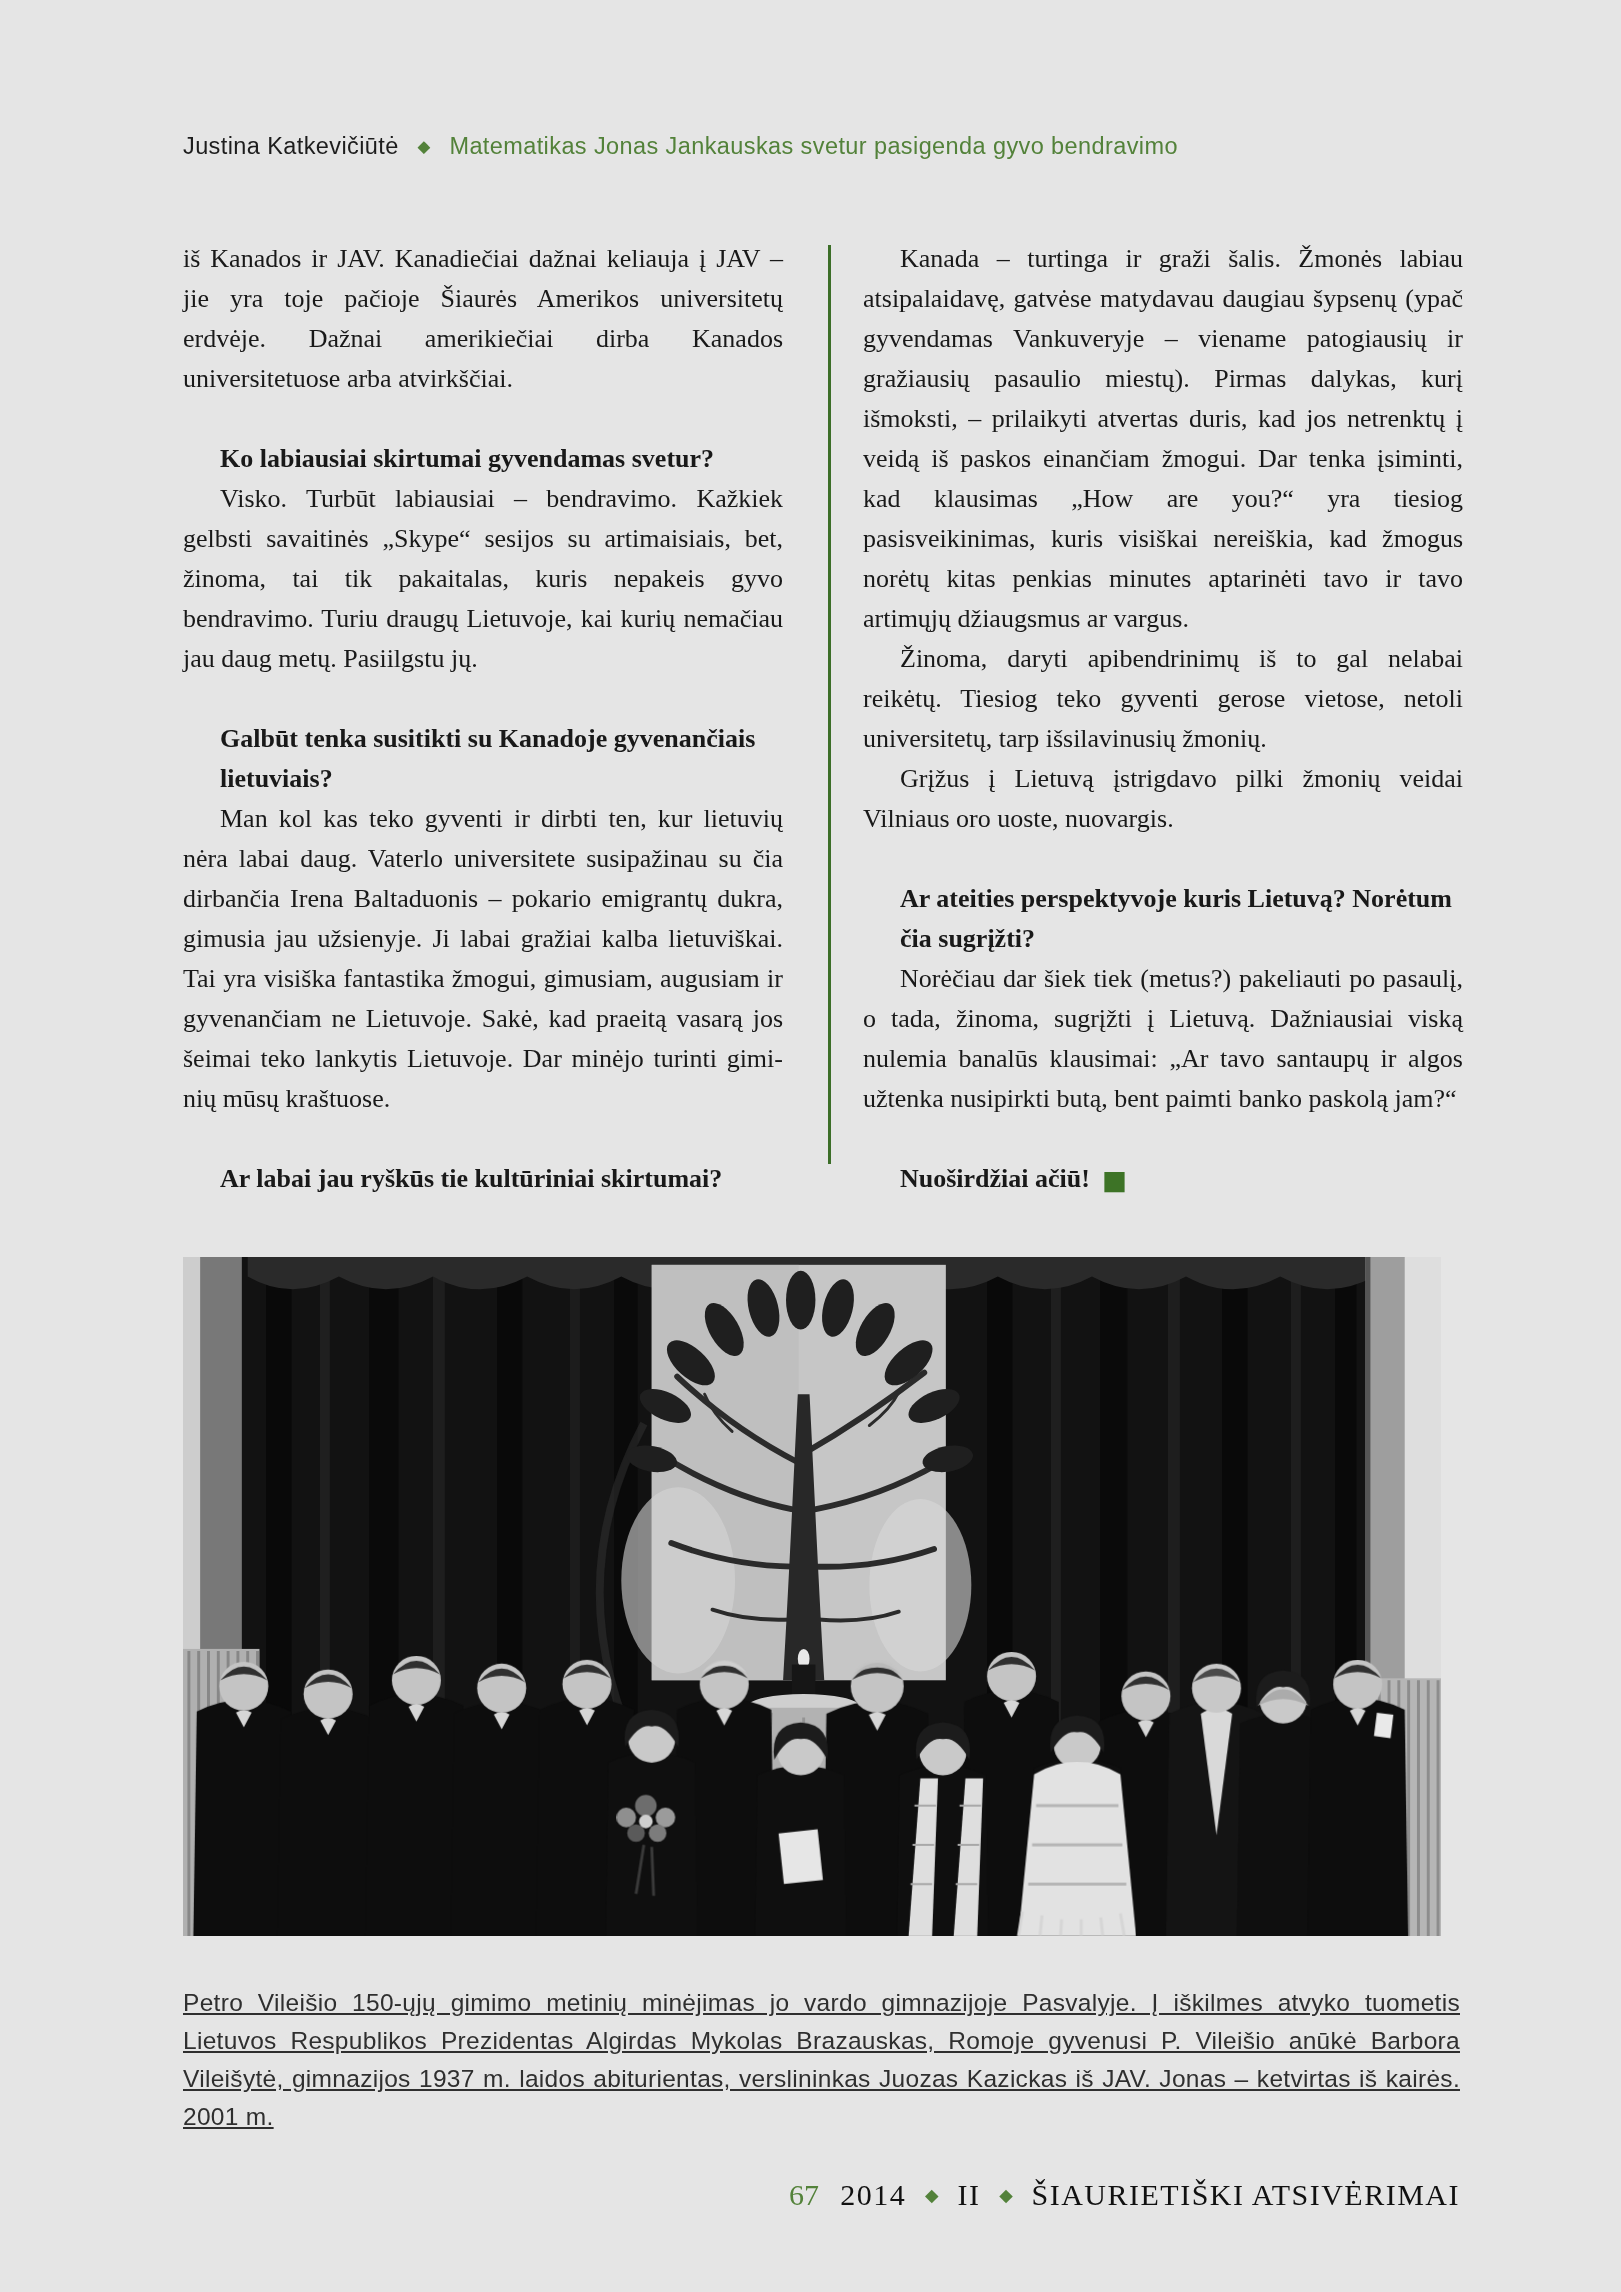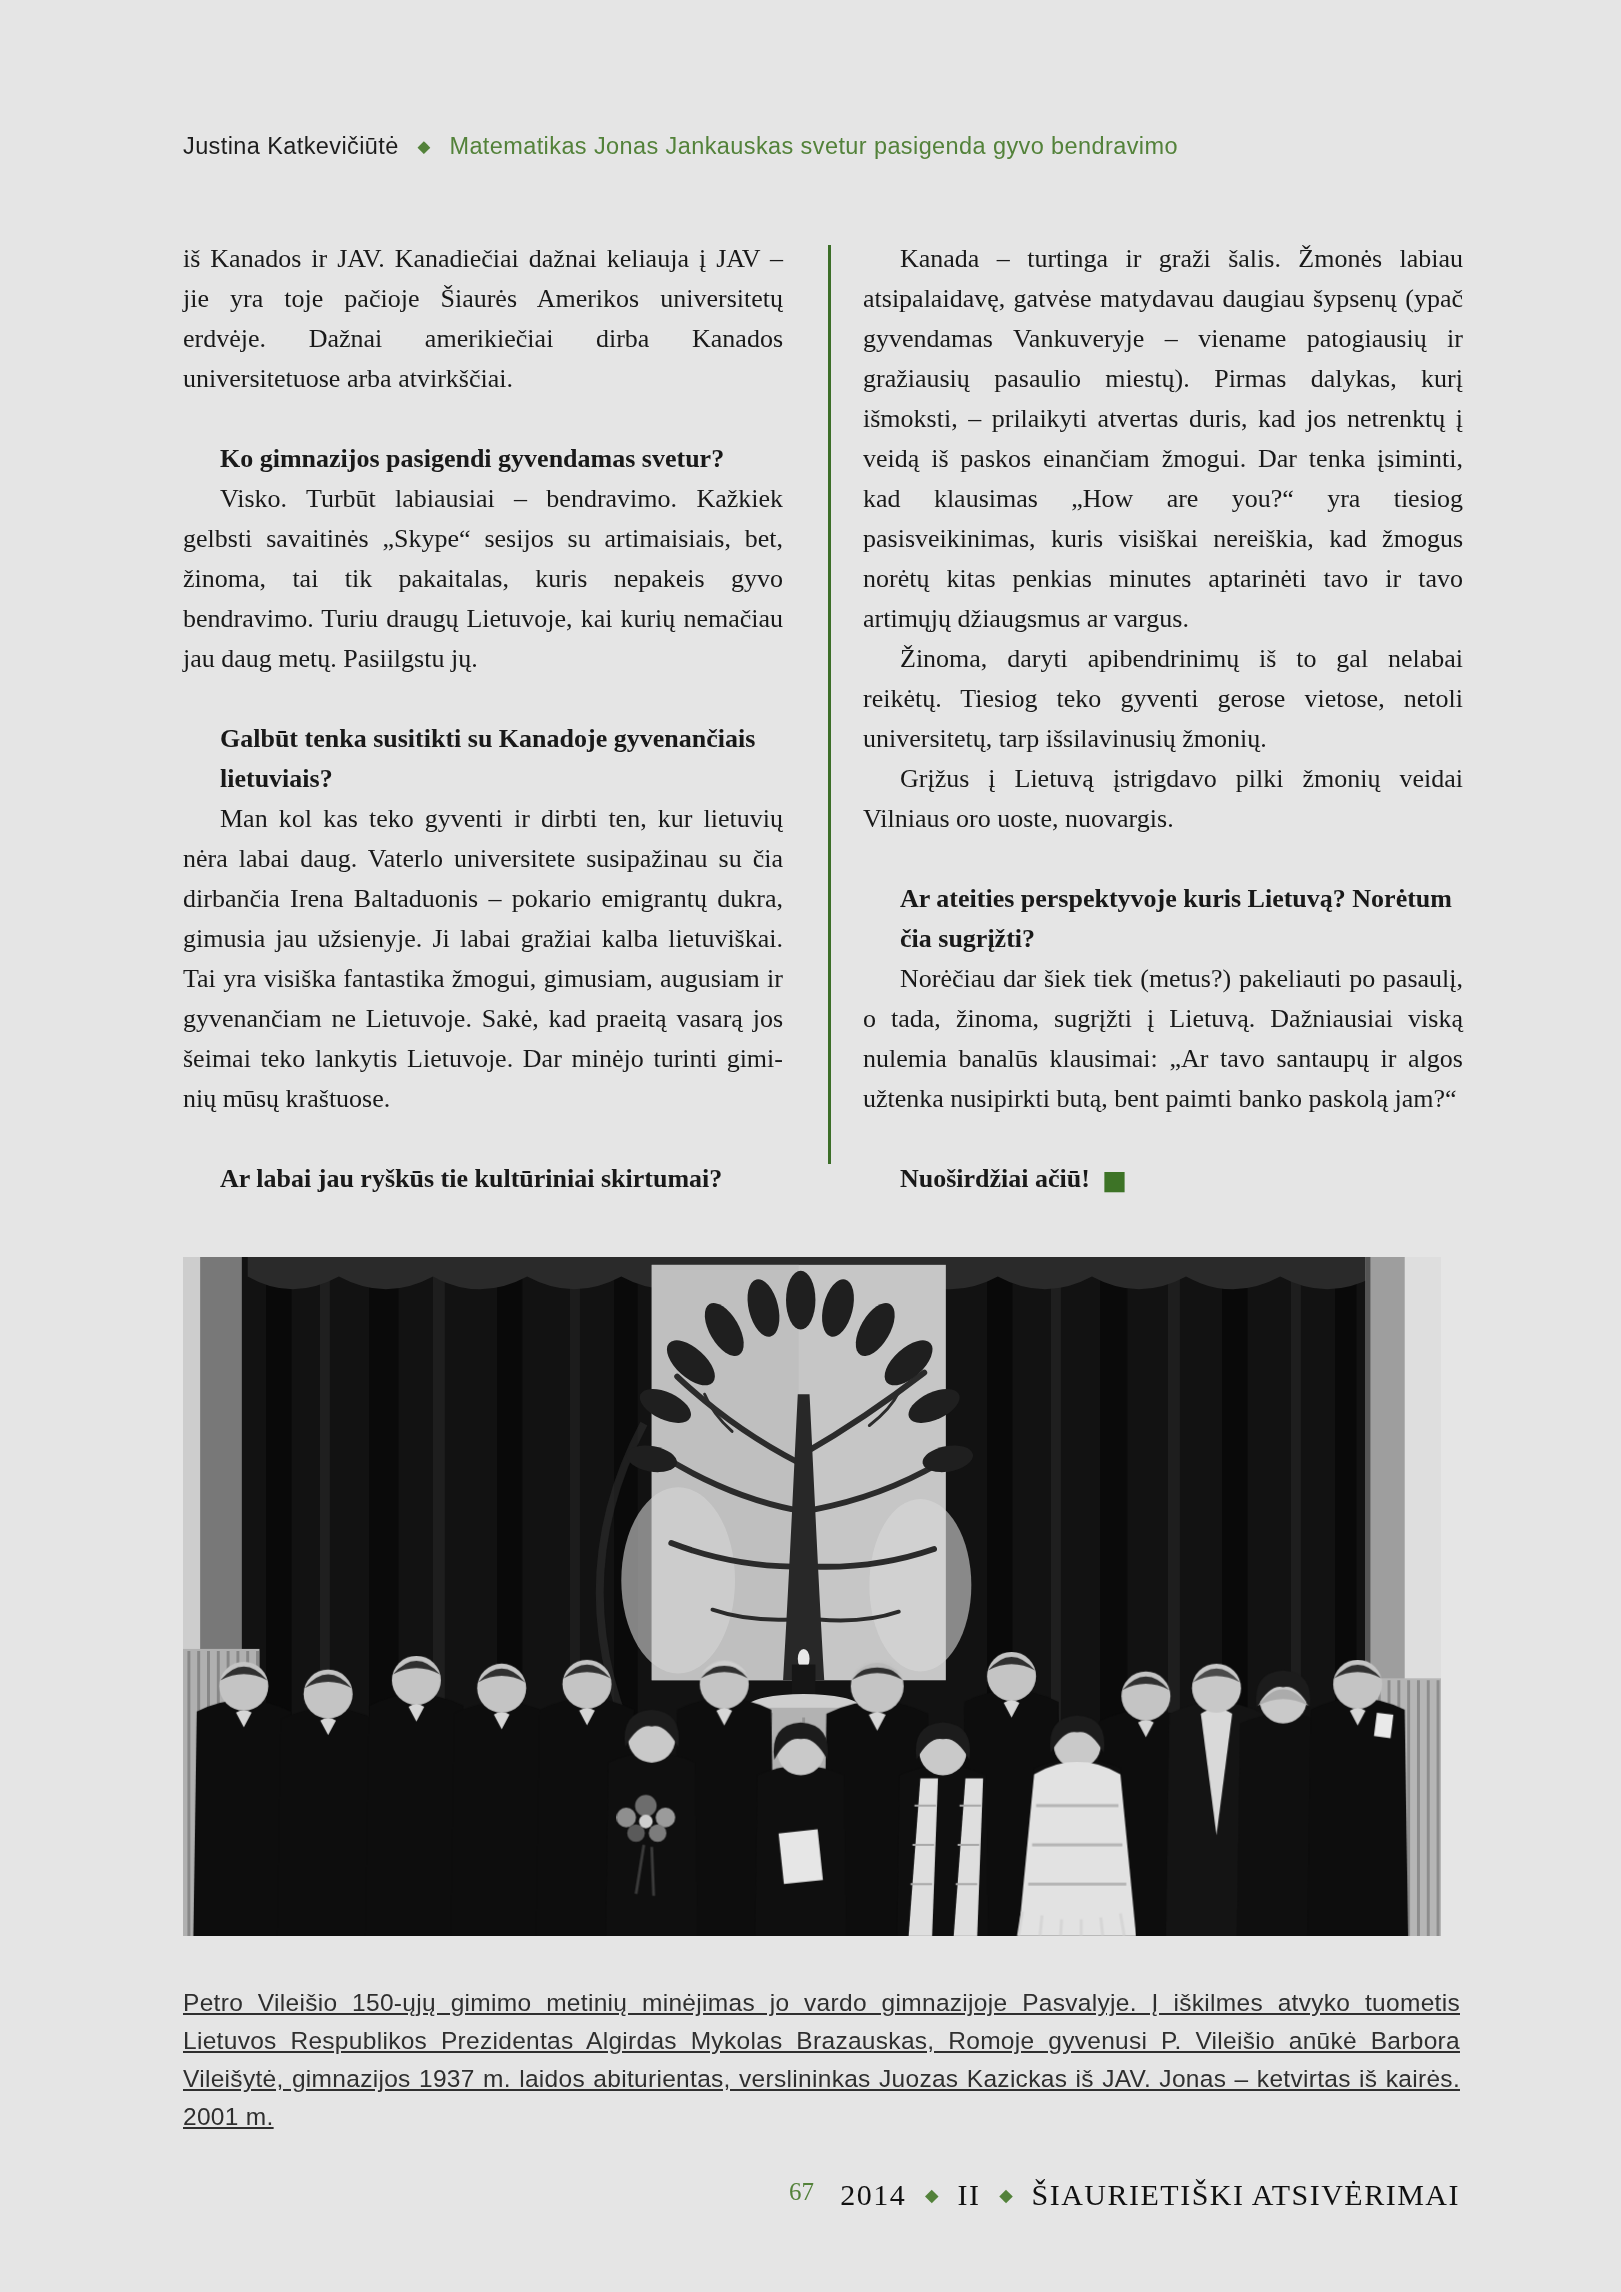--- a/index.html
+++ b/index.html
@@ -66,42 +66,42 @@
   .caption{
     position:absolute;left:183px;top:1984px;width:1277px;
     font-family:"Liberation Sans","DejaVu Sans",sans-serif;
     font-size:24.5px;line-height:38px;letter-spacing:0.3px;
     color:var(--caption-text);text-align:justify;text-decoration:underline;
   }
 
   
   .folio{
     position:absolute;left:789px;top:2178px;
-    font-size:25px;color:var(--accent-green);text-align:center;
+    font-size:30px;color:var(--accent-green);text-align:center;
   }
   .footer-line{
     position:absolute;right:161px;top:2178px;
     font-size:30px;color:#111;letter-spacing:1.5px;white-space:nowrap;
   }
   .footer-line .diamond{color:var(--accent-green);font-size:17.6px;margin:0 9.8px;vertical-align:3.9px;letter-spacing:0;}
 </style>
 </head>
 <body>
 
 <div class="page">
 
   <div class="runhead">
     <span class="author">Justina Katkevičiūtė</span>
     <span class="diamond">◆</span>
     <span class="title">Matematikas Jonas Jankauskas svetur pasigenda gyvo bendravimo</span>
   </div>
 
   <div class="col col-left">
     <p class="para-first">iš Kanados ir JAV. Kanadiečiai dažnai keliauja į JAV – jie yra toje pačioje Šiaurės Amerikos uni­versitetų erdvėje. Dažnai amerikiečiai dirba Ka­nados universitetuose arba atvirkščiai.</p>
-    <p class="heading">Ko gimnazijos pasigendi gyvendamas svetur?</p>
+    <p class="heading">Ko labiausiai skirtumai gyvendamas svetur?</p>
     <p class="para">Visko. Turbūt labiausiai – bendravimo. Kažkiek gelbsti savaitinės „Skype“ sesijos su artimaisiais, bet, žinoma, tai tik pakaitalas, kuris nepakeis gyvo bendravimo. Turiu draugų Lietuvoje, kai kurių ne­mačiau jau daug metų. Pasiilgstu jų.</p>
     <p class="heading">Galbūt tenka susitikti su Kanadoje gyvenan­čiais lietuviais?</p>
     <p class="para">Man kol kas teko gyventi ir dirbti ten, kur lie­tuvių nėra labai daug. Vaterlo universitete susipa­žinau su čia dirbančia Irena Baltaduonis – pokario emigrantų dukra, gimusia jau užsienyje. Ji labai gražiai kalba lietuviškai. Tai yra visiška fantasti­ka žmogui, gimusiam, augusiam ir gyvenančiam ne Lietuvoje. Sakė, kad praeitą vasarą jos šeimai teko lankytis Lietuvoje. Dar minėjo turinti gimi­nių mūsų kraštuose.</p>
     <p class="heading">Ar labai jau ryškūs tie kultūriniai skirtumai?</p>
   </div>
 
   <div class="gutter-rule"></div>
 
   <div class="col col-right">
     <p class="para">Kanada – turtinga ir graži šalis. Žmonės labiau atsipalaidavę, gatvėse matydavau daugiau šypsenų (ypač gyvendamas Vankuveryje – viename pato­giausių ir gražiausių pasaulio miestų). Pirmas da­lykas, kurį išmoksti, – prilaikyti atvertas duris, kad jos netrenktų į veidą iš paskos einančiam žmogui. Dar tenka įsiminti, kad klausimas „How are you?“ yra tiesiog pasisveikinimas, kuris visiškai nereiškia, kad žmogus norėtų kitas penkias minutes aptari­nėti tavo ir tavo artimųjų džiaugsmus ar vargus.</p>

